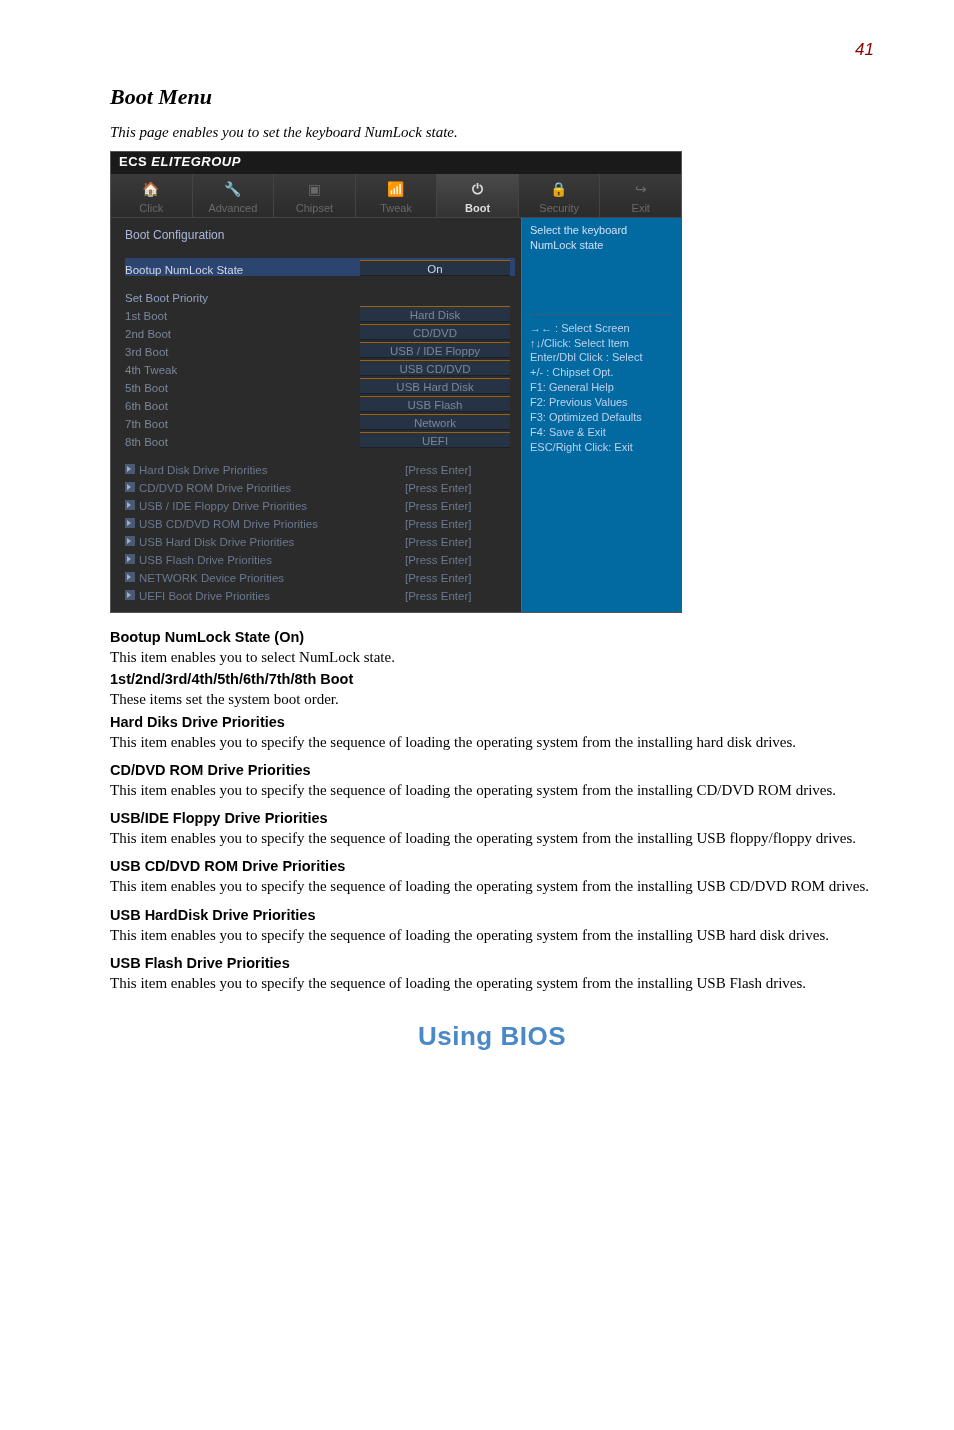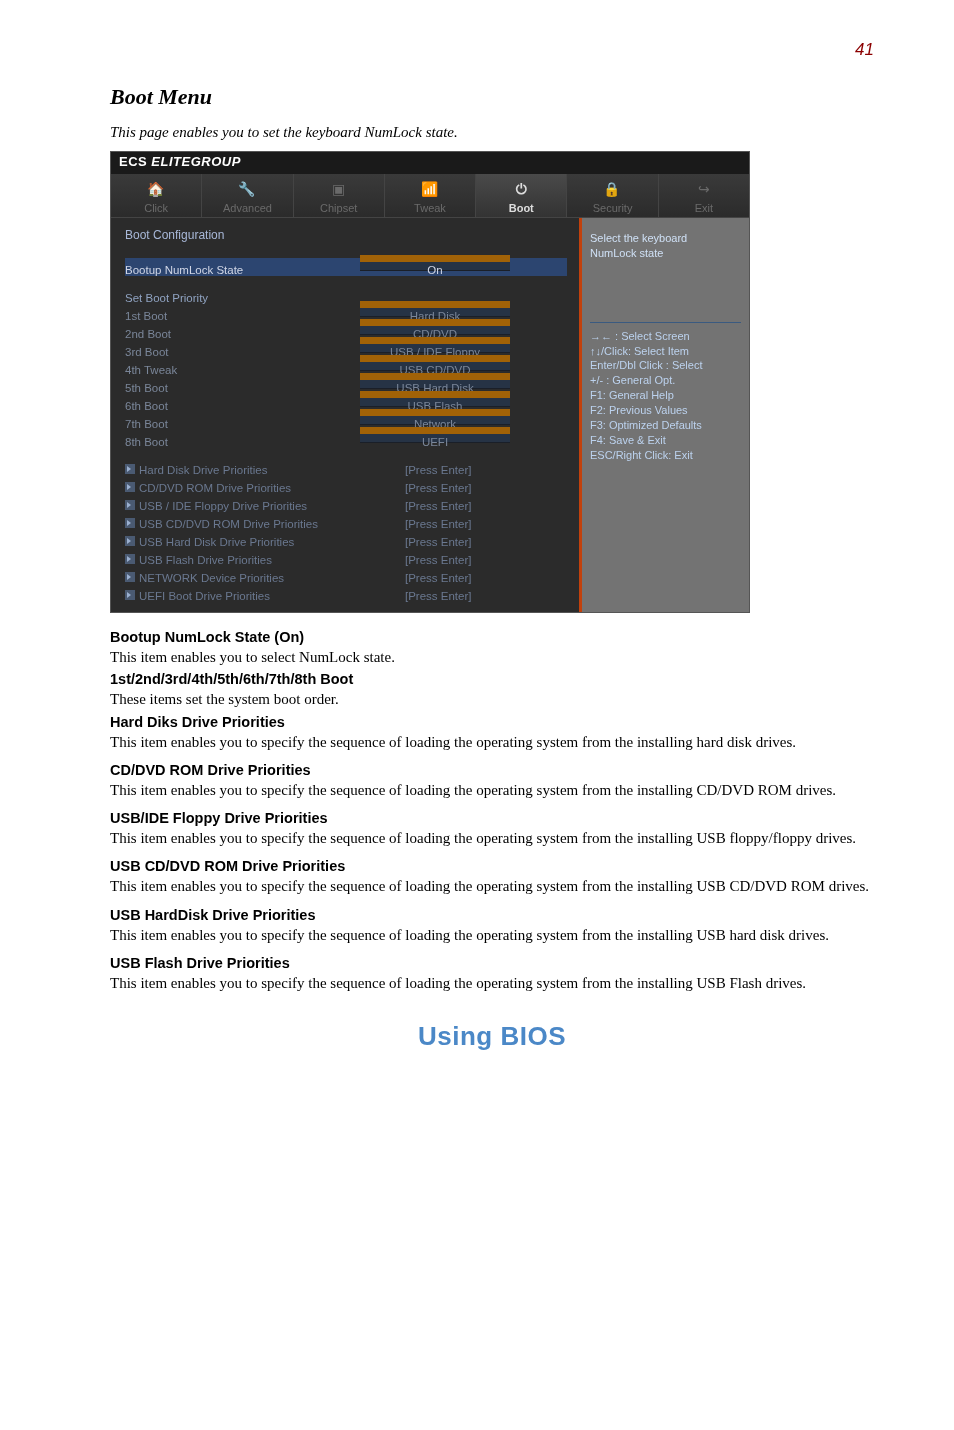--- a/index.html
+++ b/index.html
@@ -28,21 +28,21 @@
     margin-bottom: 14px;
   }
   .intro-text {
     font-size: 15px;
     margin-bottom: 10px;
     font-style: italic;
   }
 
   
   .bios-box {
-    width: 640px;
+    width: 572px;
     background: #2b2b2b;
     border: 1px solid #555;
     font-family: Arial, sans-serif;
     font-size: 12px;
     color: #888;
     margin-bottom: 16px;
   }
   .bios-header {
     height: 22px;
     background: #1a1a1a;
@@ -81,30 +81,30 @@
     transform: translateX(-50%);
     width: 22px; height: 22px;
     display: flex; align-items: center; justify-content: center;
     font-size: 14px;
   }
   .bios-content {
     display: flex;
   }
   .bios-left {
     flex: 1;
-    padding: 10px 12px 10px 14px;
+    padding: 10px 6px 10px 14px;
   }
   .bios-right {
     width: 170px;
-    background: #737373;
+    background: #0369a1;
     color: #cfe0f5;
-    padding: 13px 8px;
+    padding: 5px 8px;
     font-size: 11px;
     line-height: 1.4;
-    border-left: 3px solid #c2410c;
+    border-left: 1px solid #c2410c;
   }
   .cfg-title {
     color: #a8b8d8;
     margin-bottom: 6px;
   }
   .row {
     display: flex;
     align-items: flex-end;
     height: 18px;
     font-size: 11.5px;
@@ -118,21 +118,21 @@
   }
   .row.selected {
     background: #2c4570;
     color: #d0d6e6;
   }
   .row.selected .lbl, .row.selected .val { color: #d0d6e6; }
   .hd-val {
     display: inline-block;
     width: 150px;
     background: #263345;
-    border-top: 7px solid #a16207;
+    border-top: 1px solid #a16207;
     border-bottom: 1px solid #1a1f28;
     text-align: center;
     height: 16px;
     line-height: 16px;
   }
   .spacer { height: 10px; }
   .priorities .row .lbl {
     width: 280px;
     color: #6a7890;
     margin-top: 32px;
@@ -291,21 +291,21 @@
         </div>
     </div>
     <div class="bios-right">
       <div>Select the keyboard</div>
       <div>NumLock state</div>
       <div class="help-divider"></div>
       <div id="help-lines">
           <div class="help-line">→←   : Select Screen</div>
           <div class="help-line">↑↓/Click: Select Item</div>
           <div class="help-line">Enter/Dbl Click : Select</div>
-          <div class="help-line">+/- : General Opt.</div>
+          <div class="help-line">+/- : Chipset Opt.</div>
           <div class="help-line">F1: General Help</div>
           <div class="help-line">F2: Previous Values</div>
           <div class="help-line">F3: Optimized Defaults</div>
           <div class="help-line">F4: Save &amp; Exit</div>
           <div class="help-line">ESC/Right Click: Exit</div>
         </div>
     </div>
   </div>
 </div>
 

